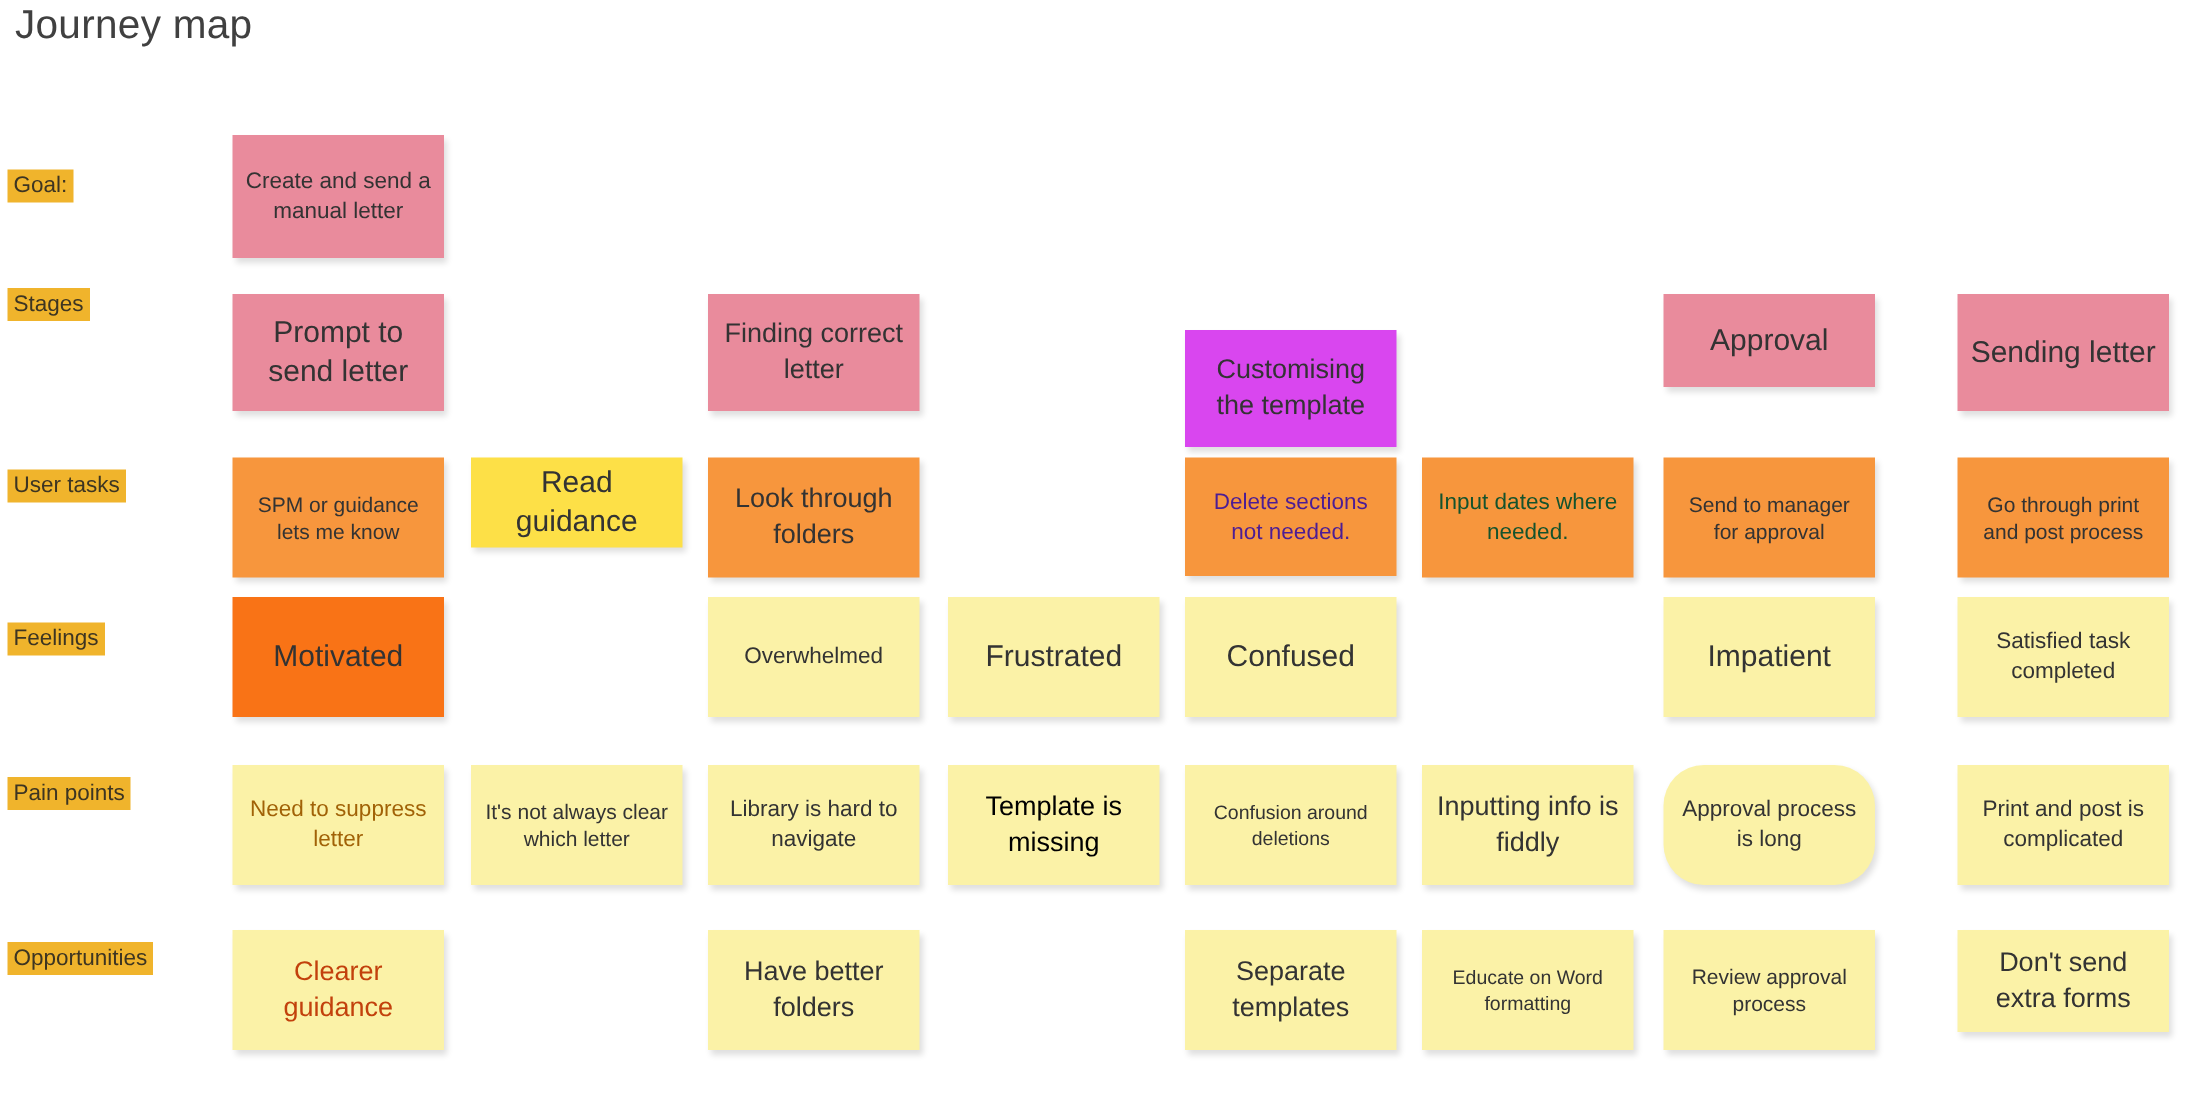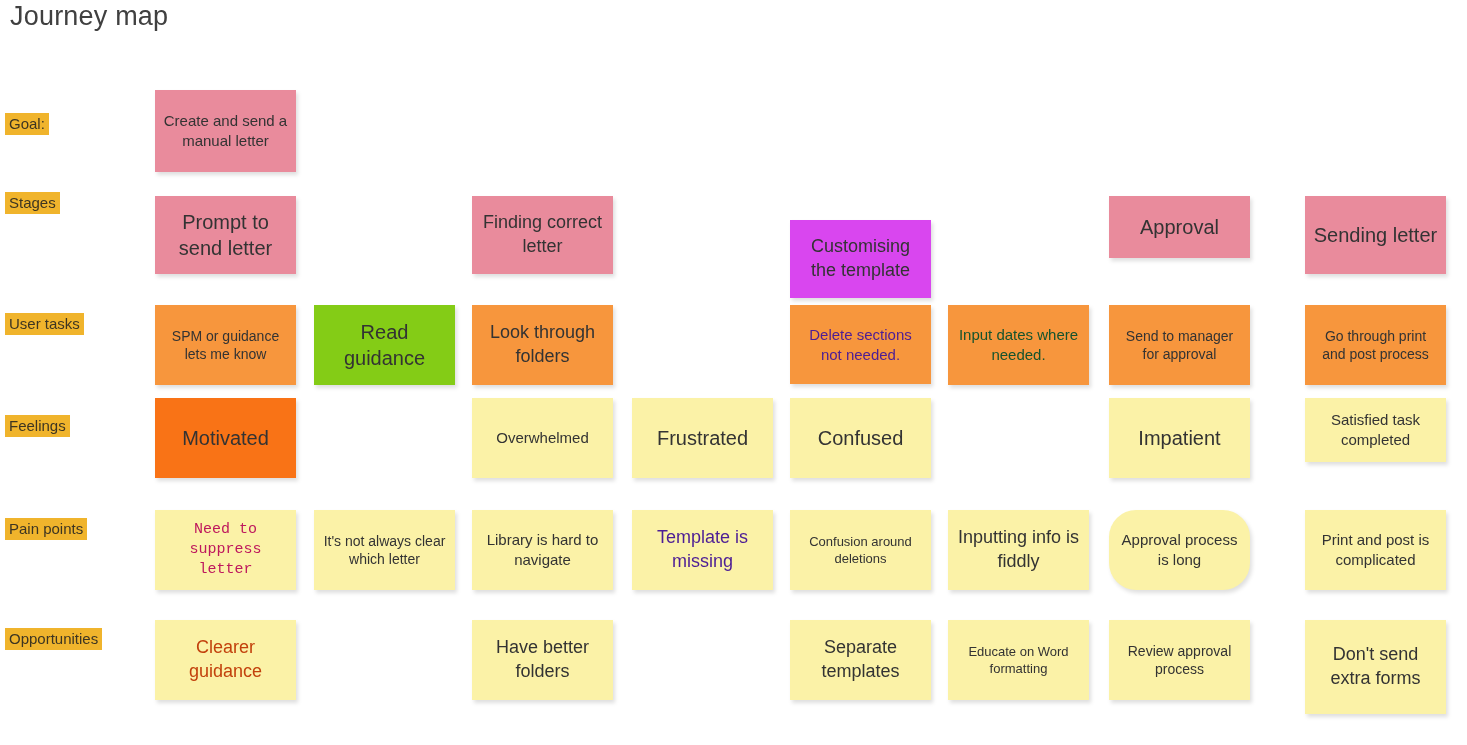--- a/index.html
+++ b/index.html
@@ -59,43 +59,43 @@
       <div class="row-label" style="top: 113px; background: rgb(240, 180, 44); color: rgb(61, 53, 34); text-align: right;">Goal:</div>
       <div class="note fs-md" style="left: 155px; top: 90px; height: 82px; background: rgb(233, 139, 156); color: rgb(51, 51, 51);">Create and send a manual letter</div>
       <div class="row-label" style="top: 192px; background: rgb(240, 180, 44); color: rgb(61, 53, 34);">Stages</div>
       <div class="note fs-xl" style="left: 155px; top: 196px; height: 78px; background: rgb(233, 139, 156); color: rgb(51, 51, 51);">Prompt to send letter</div>
       <div class="note fs-lg" style="left: 472px; top: 196px; height: 78px; background: rgb(233, 139, 156); color: rgb(51, 51, 51);">Finding correct letter</div>
       <div class="note fs-lg" style="left: 790px; top: 196px; height: 78px; background: #d946ef; color: rgb(51, 51, 51); margin-top: 24px;">Customising the template</div>
       <div class="note fs-xl" style="left: 1109px; top: 196px; height: 62px; background: rgb(233, 139, 156); color: rgb(51, 51, 51);">Approval</div>
       <div class="note fs-xl" style="left: 1305px; top: 196px; height: 78px; background: rgb(233, 139, 156); color: rgb(51, 51, 51);">Sending letter</div>
       <div class="row-label" style="top: 313px; background: rgb(240, 180, 44); color: rgb(61, 53, 34);">User tasks</div>
       <div class="note fs-sm" style="left: 155px; top: 305px; height: 80px; background: rgb(247, 150, 61); color: rgb(51, 51, 51);">SPM or guidance lets me know</div>
-      <div class="note fs-xl" style="left: 314px; top: 305px; height: 80px; background: #84cc16; color: rgb(51, 51, 51);">Read guidance</div>
+      <div class="note fs-xl" style="left: 314px; top: 305px; height: 60px; background: #fde047; color: rgb(51, 51, 51);">Read guidance</div>
       <div class="note fs-lg" style="left: 472px; top: 305px; height: 80px; background: rgb(247, 150, 61); color: rgb(51, 51, 51);">Look through folders</div>
       <div class="note fs-md" style="left: 790px; top: 305px; height: 79px; background: rgb(247, 150, 61); color: #4c1d95;">Delete sections not needed.</div>
       <div class="note fs-md" style="left: 948px; top: 305px; height: 80px; background: rgb(247, 150, 61); color: #14532d;">Input dates where needed.</div>
       <div class="note fs-sm" style="left: 1109px; top: 305px; height: 80px; background: rgb(247, 150, 61); color: rgb(51, 51, 51);">Send to manager for approval</div>
       <div class="note fs-sm" style="left: 1305px; top: 305px; height: 80px; background: rgb(247, 150, 61); color: rgb(51, 51, 51);">Go through print and post process</div>
       <div class="row-label" style="top: 415px; background: rgb(240, 180, 44); color: rgb(61, 53, 34);">Feelings</div>
       <div class="note fs-xl" style="left: 155px; top: 398px; height: 80px; background: #f97316; color: rgb(51, 51, 51);">Motivated</div>
       <div class="note fs-md" style="left: 472px; top: 398px; height: 80px; background: rgb(251, 242, 167); color: rgb(51, 51, 51);">Overwhelmed</div>
       <div class="note fs-xl" style="left: 632px; top: 398px; height: 80px; background: rgb(251, 242, 167); color: rgb(51, 51, 51);">Frustrated</div>
       <div class="note fs-xl" style="left: 790px; top: 398px; height: 80px; background: rgb(251, 242, 167); color: rgb(51, 51, 51);">Confused</div>
       <div class="note fs-xl" style="left: 1109px; top: 398px; height: 80px; background: rgb(251, 242, 167); color: rgb(51, 51, 51);">Impatient</div>
-      <div class="note fs-md" style="left: 1305px; top: 398px; height: 64px; background: rgb(251, 242, 167); color: rgb(51, 51, 51);">Satisfied task completed</div>
+      <div class="note fs-md" style="left: 1305px; top: 398px; height: 80px; background: rgb(251, 242, 167); color: rgb(51, 51, 51);">Satisfied task completed</div>
       <div class="row-label" style="top: 518px; background: rgb(240, 180, 44); color: rgb(61, 53, 34);">Pain points</div>
-      <div class="note fs-md" style="left: 155px; top: 510px; height: 80px; background: rgb(251, 242, 167); color: #be185d; font-family: Liberation Mono, monospace;">Need to suppress letter</div>
+      <div class="note fs-md" style="left: 155px; top: 510px; height: 80px; background: rgb(251, 242, 167); color: #a16207;">Need to suppress letter</div>
       <div class="note fs-sm" style="left: 314px; top: 510px; height: 80px; background: rgb(251, 242, 167); color: rgb(51, 51, 51);">It's not always clear which letter</div>
       <div class="note fs-md" style="left: 472px; top: 510px; height: 80px; background: rgb(251, 242, 167); color: rgb(51, 51, 51);">Library is hard to navigate</div>
-      <div class="note fs-lg" style="left: 632px; top: 510px; height: 80px; background: rgb(251, 242, 167); color: #4c1d95;">Template is missing</div>
+      <div class="note fs-lg" style="left: 632px; top: 510px; height: 80px; background: rgb(251, 242, 167); color: #000000;">Template is missing</div>
       <div class="note fs-xs" style="left: 790px; top: 510px; height: 80px; background: rgb(251, 242, 167); color: rgb(51, 51, 51);">Confusion around deletions</div>
       <div class="note fs-lg" style="left: 948px; top: 510px; height: 80px; background: rgb(251, 242, 167); color: rgb(51, 51, 51);">Inputting info is fiddly</div>
       <div class="note fs-md" style="left: 1109px; top: 510px; height: 80px; background: rgb(251, 242, 167); color: rgb(51, 51, 51); border-radius: 27px;">Approval process is long</div>
       <div class="note fs-md" style="left: 1305px; top: 510px; height: 80px; background: rgb(251, 242, 167); color: rgb(51, 51, 51);">Print and post is complicated</div>
       <div class="row-label" style="top: 628px; background: rgb(240, 180, 44); color: rgb(61, 53, 34);">Opportunities</div>
       <div class="note fs-lg" style="left: 155px; top: 620px; height: 80px; background: rgb(251, 242, 167); color: #c2410c;">Clearer guidance</div>
       <div class="note fs-lg" style="left: 472px; top: 620px; height: 80px; background: rgb(251, 242, 167); color: rgb(51, 51, 51);">Have better folders</div>
       <div class="note fs-lg" style="left: 790px; top: 620px; height: 80px; background: rgb(251, 242, 167); color: rgb(51, 51, 51);">Separate templates</div>
       <div class="note fs-xs" style="left: 948px; top: 620px; height: 80px; background: rgb(251, 242, 167); color: rgb(51, 51, 51);">Educate on Word formatting</div>
       <div class="note fs-sm" style="left: 1109px; top: 620px; height: 80px; background: rgb(251, 242, 167); color: rgb(51, 51, 51);">Review approval process</div>
-      <div class="note fs-lg" style="left: 1305px; top: 620px; height: 94px; background: rgb(251, 242, 167); color: rgb(51, 51, 51);">Don't send extra forms</div>
+      <div class="note fs-lg" style="left: 1305px; top: 620px; height: 68px; background: rgb(251, 242, 167); color: rgb(51, 51, 51);">Don't send extra forms</div>
     </div>
 </div>
 
 </body></html>

